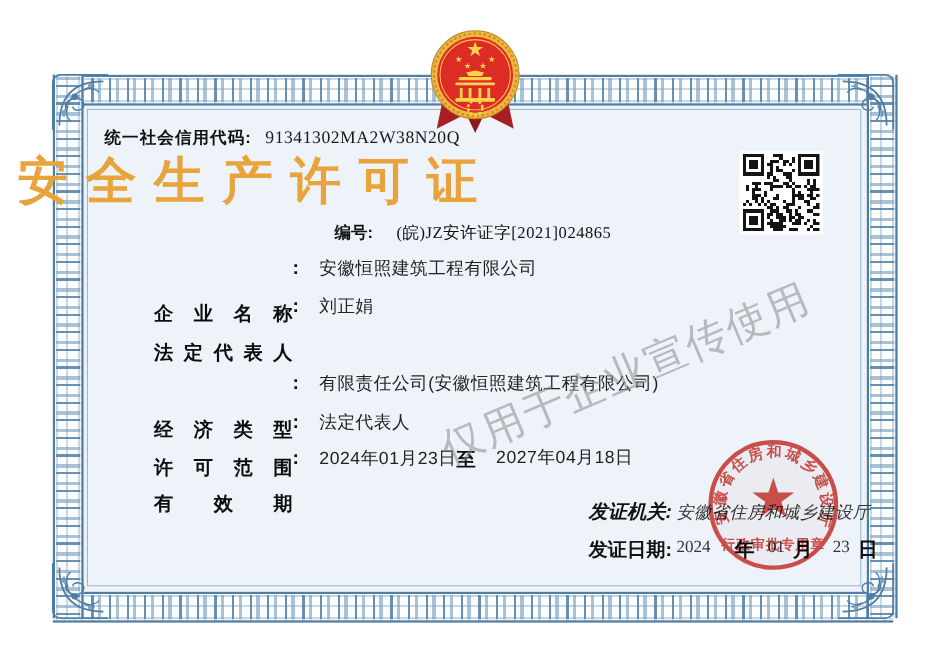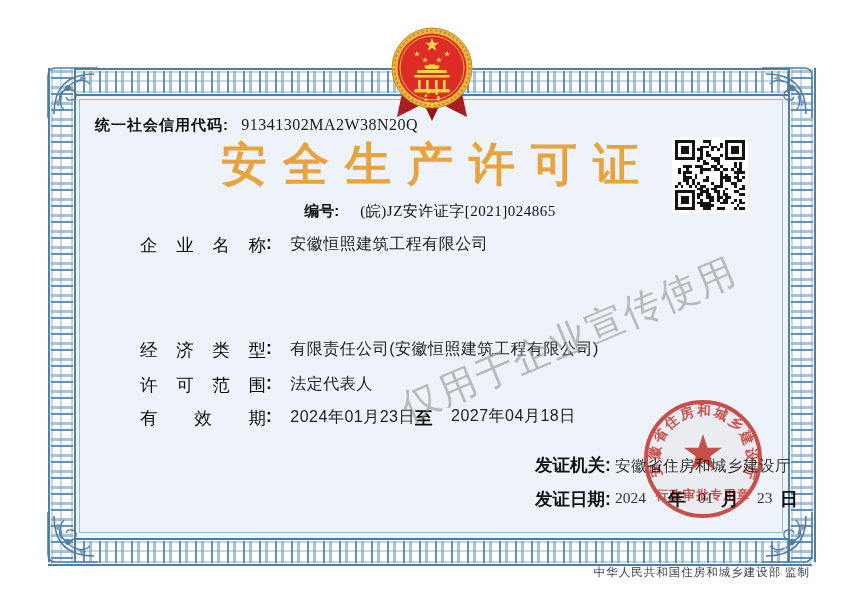--- a/index.html
+++ b/index.html
@@ -32,28 +32,28 @@
   .corner.tr { left:760px; top:66px; transform:scaleX(-1); }
   .corner.bl { left:46px; top:510px; transform:scaleY(-1); }
   .corner.br { left:760px; top:510px; transform:scale(-1,-1); }
   
   .emblem { position:absolute; left:384px; top:24px; z-index:5; }
   .qr { position:absolute; left:672px; top:137px; z-index:6; background:#ffffff; padding:3px; }
   
   .credit { position:absolute; left:95px; top:116px; z-index:6; font-size:15px; }
   .credit .lbl { font-weight:bold; letter-spacing:1px; }
   .credit .val { font-family:"Liberation Serif", serif; font-size:16px; margin-left:8px; letter-spacing:.5px; color:#1a1a1a; }
-  .title { position:absolute; left:0; right:0; top:134px; z-index:6; text-align:center;
+  .title { position:absolute; left:0; right:0; top:134px; z-index:6; text-align:left;
            font-size:46px; font-weight:800; color:#e8a33c; letter-spacing:16px; text-indent:16px; }
   .serial { position:absolute; left:0; right:0; top:202px; z-index:6; text-align:center; font-size:15px; }
   .serial .lbl { font-weight:bold;margin-top:40px; }
   .serial .val { font-family:"Liberation Serif", serif; margin-left:17px; letter-spacing:.5px; }
   .row { position:absolute; left:140px; width:600px; height:26px; z-index:6; }
   .row-label { display:inline-block; width:126px; text-align:justify; text-align-last:justify;
-               font-weight:normal; font-size:17.5px; color:#0d0d0d; vertical-align:top; }
+               font-weight:bold; font-size:17.5px; color:#0d0d0d; vertical-align:top;margin-top:40px; }
   .row-colon { font-weight:bold; font-size:17.5px; vertical-align:top; }
   .row-value { font-family:Liberation Sans, sans-serif; font-size:16px; color:#222;
                margin-left:14px; letter-spacing:.5px; vertical-align:top; position:relative; top:1px; }
   .row .abs { position:absolute; top:0; }
   .zhi { font-weight:bold; font-size:17.5px; color:#0d0d0d; }
   .issuer-row { position:absolute; left:535px; z-index:6; height:26px; }
   .issuer-row .lbl { font-weight:bold; font-size:17.5px; }
   .issuer-row .val { font-family:"Liberation Serif", serif; font-size:15.5px; letter-spacing:.5px; color:#333; }
   .date-part { position:absolute; top:2px; font-family:"Liberation Serif", serif; font-size:15.5px; color:#333; }
   .date-char { position:absolute; top:0; font-weight:bold; font-size:18px; color:#0d0d0d; }
@@ -450,36 +450,40 @@
 
   <div class="serial">
     <span class="lbl">编号:</span>
     <span class="val">(皖)JZ安许证字[2021]024865</span>
   </div>
 
   <div class="row" style="top:233px">
     <span class="row-label">企业名称</span><span class="row-colon">:</span>
     <span class="row-value">安徽恒照建筑工程有限公司</span>
   </div>
+  <div class="row" style="top:268px">
+    <span class="row-label">法定代表人</span><span class="row-colon">:</span>
+    <span class="row-value">刘正娟</span>
+  </div>
   <div class="row" style="top:338px">
     <span class="row-label">经济类型</span><span class="row-colon">:</span>
     <span class="row-value">有限责任公司(安徽恒照建筑工程有限公司)</span>
   </div>
   <div class="row" style="top:373px">
     <span class="row-label">许可范围</span><span class="row-colon">:</span>
     <span class="row-value">法定代表人</span>
   </div>
   <div class="row" style="top:406px">
     <span class="row-label">有效期</span><span class="row-colon">:</span>
     <span class="row-value">2024年01月23日</span>
     <span class="abs zhi" style="left:275px">至</span>
     <span class="abs row-value" style="left:297px">2027年04月18日</span>
   </div>
 
-  <div class="issuer-row" style="top:453px; width:280px;">
+  <div class="issuer-row" style="top:453px; width:280px;font-style:italic;">
     <span class="lbl">发证机关:</span>
     <span class="val abs" style="position:absolute; left:80px; top:3px;">安徽省住房和城乡建设厅</span>
   </div>
   <div class="issuer-row" style="top:487px; width:280px;">
     <span class="lbl">发证日期:</span>
     <span class="date-part" style="left:80px">2024</span>
     <span class="date-char" style="left:133px">年</span>
     <span class="date-part" style="left:163px">01</span>
     <span class="date-char" style="left:186px">月</span>
     <span class="date-part" style="left:222px">23</span>
@@ -493,15 +497,14 @@
       <path id="seal-arc" d="M 22.1,80.6 A 44,44 0 1 1 101.9,80.6" fill="none"></path>
     </defs>
     <circle cx="62" cy="62" r="57" fill="rgba(213,67,61,0.04)" stroke="#d5433d" stroke-width="4"></circle>
     <path transform="translate(62,57) scale(20)" d="M0,-1 L0.588,0.809 L-0.951,-0.309 L0.951,-0.309 L-0.588,0.809 Z" fill="#d5433d"></path>
     <text font-size="13.5" fill="#d5433d" letter-spacing="2.5" font-weight="bold" font-family="Liberation Sans, sans-serif">
       <textPath href="#seal-arc" startOffset="2">安徽省住房和城乡建设厅</textPath>
     </text>
     <text x="62" y="102" text-anchor="middle" font-size="12.5" letter-spacing="1" fill="#d5433d" font-weight="bold" font-family="Liberation Sans, sans-serif">行政审批专用章</text>
   </svg>
 
-  <div class="imprint">中华人民共和国住房和城乡建设部 监制</div>
 
 </div>
 
 </body></html>

